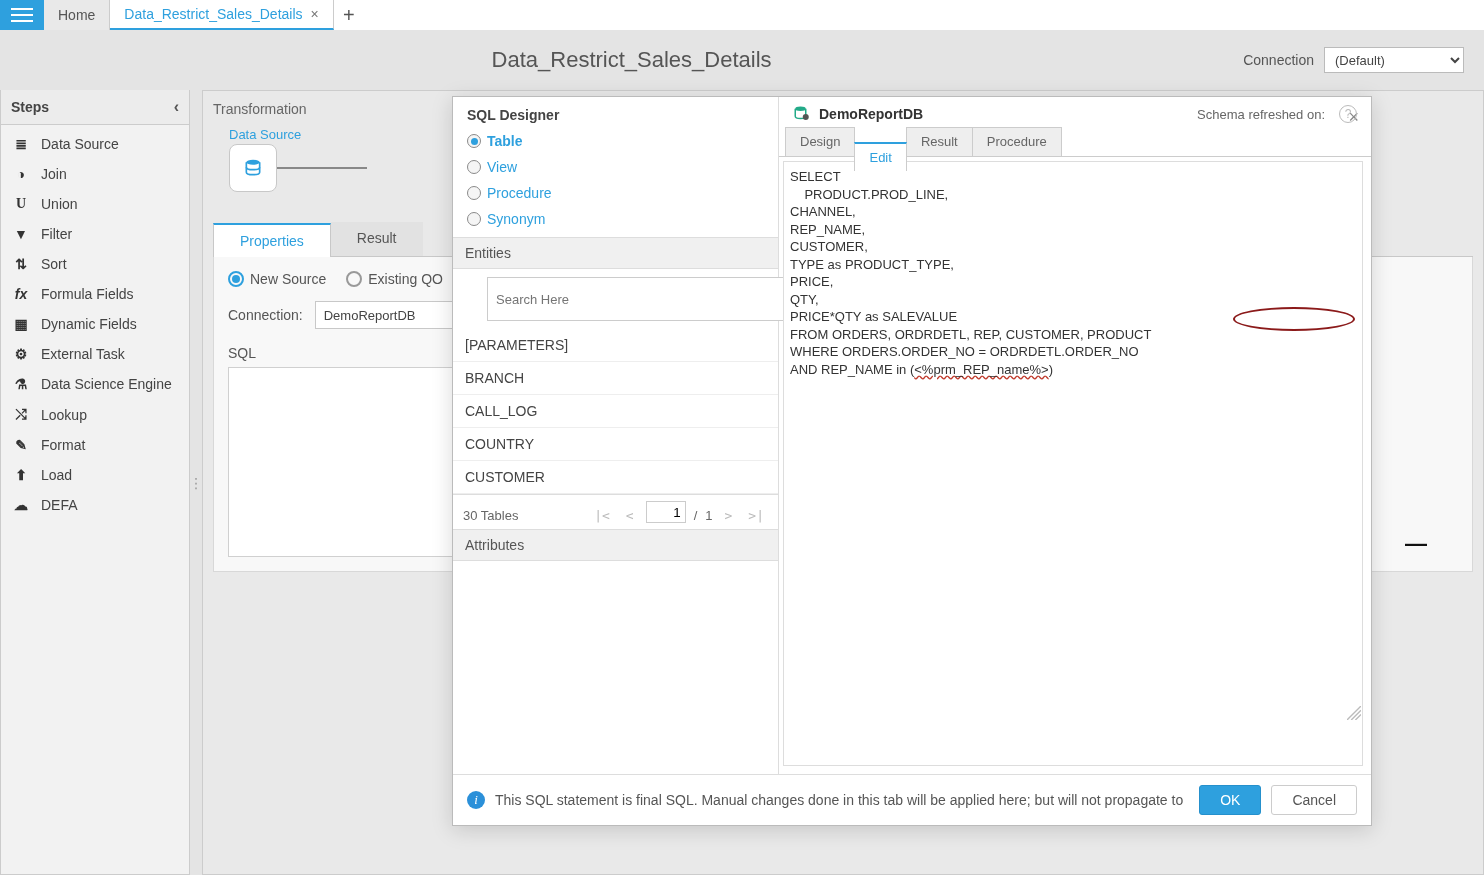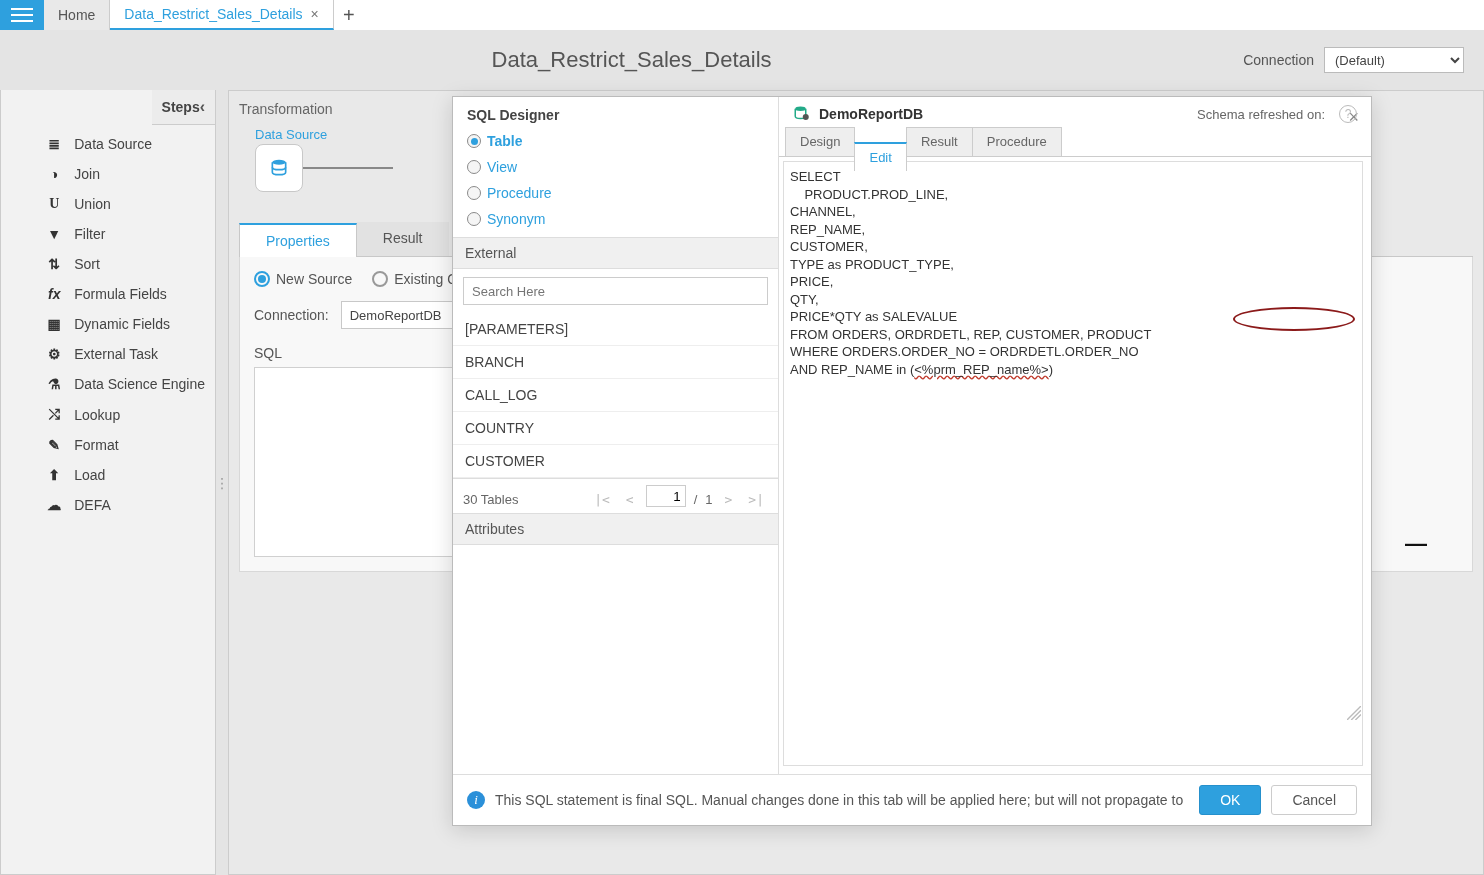--- a/index.html
+++ b/index.html
@@ -15,21 +15,21 @@
 .add-tab { width:30px; display:flex; align-items:center; justify-content:center; font-size:20px; color:#555; cursor:pointer;}
 
 
 .page-header { height: 60px; display:flex; align-items:center; padding: 0 20px;}
 .page-title { flex:1; text-align:center; font-size:22px; color:#555;}
 .conn-label { color:#555; margin-right:10px;}
 .conn-select { height:26px; width:140px; border:1px solid #bbb; background:#fff; padding:0 6px; font-size:13px; color:#444;}
 
 
 .main { display:flex; position:relative; height: calc(100% - 90px);}
-.steps-panel { width: 216px; background:#f2f2f2; border:1px solid #ccc; border-top:none; display:flex; flex-direction:column;align-items:flex-end;}
+.steps-panel { width: 190px; background:#f2f2f2; border:1px solid #ccc; border-top:none; display:flex; flex-direction:column;}
 .steps-header { padding:8px 10px; font-weight:600; color:#444; background:#ececec; border-bottom:1px solid #ccc; display:flex; align-items:center; justify-content:space-between;}
 .steps-list { padding:4px 0;}
 .step-item { display:flex; align-items:center; padding:7px 10px; gap:10px; color:#444; cursor:pointer;}
 .step-item .icn { width:20px; text-align:center; font-weight:bold; color:#333;}
 
 .drag-handle { width:12px; display:flex; align-items:center; justify-content:center; color:#999; cursor:ew-resize; background:#e4e4e4;}
 
 .transform-panel { flex:1; background:#e9e9e9; border:1px solid #ccc; padding:10px; position:relative;}
 .transform-label { color:#666; margin-bottom:8px; display:block;}
 .flow-card-wrap { margin:10px 0 0 16px;}
@@ -57,21 +57,21 @@
 .modal-close { position:absolute; right:12px; top:10px; color:#888; font-size:18px; cursor:pointer;}
 .modal-body { flex:1; display:flex; min-height:0;}
 .designer-pane { width:326px; border-right:1px solid #ddd; display:flex; flex-direction:column;}
 .pane-title { padding:10px 14px 6px; font-weight:600; color:#444;}
 .radio-grid { display:grid; grid-template-columns:1fr; padding:4px 14px 10px; row-gap:10px;}
 .radio-grid label { display:flex; align-items:center; gap:6px; color:#2ea0de; font-size:14px; cursor:pointer;}
 .radiobox { width:14px; height:14px; border:1px solid #8a8a8a; border-radius:50%; display:inline-flex; align-items:center; justify-content:center; background:#f5f5f5;}
 .radiobox.on::after { content:""; width:7px; height:7px; border-radius:50%; background:#2ea0de;}
 .section-head { background:#f0f0f0; border-top:1px solid #ddd; border-bottom:1px solid #ddd; padding:7px 12px; color:#555;}
 .search-wrap { padding:8px 10px;}
-.search-input { width:100%; height:28px; border:1px solid #ccc; padding:0 8px; font-size:13px; color:#555;}
+.search-input { width:100%; height:44px; border:1px solid #ccc; padding:0 8px; font-size:13px; color:#555;margin-left:24px;}
 .entity-list { overflow:auto;}
 .entity-item { padding:8px 12px; border-bottom:1px solid #eee; color:#444; cursor:pointer;}
 .pager { display:flex; align-items:flex-end; padding:6px 10px; gap:8px; border-top:1px solid #ddd; color:#666; font-size:13px;}
 .pager .pgbtn { color:#bbb; padding:0 4px; cursor:pointer; font-family:monospace;}
 .pager .pginput { width:40px; height:22px; border:1px solid #ccc; text-align:right; padding-right:4px;}
 .attr-area { flex:1; }
 
 .editor-pane { flex:1; display:flex; flex-direction:column; min-width:0;}
 .editor-head { display:flex; align-items:center; padding:8px 14px 4px; gap:8px;}
 .db-icon { width:18px; height:18px; display:inline-block;}
@@ -245,21 +245,21 @@
           </label>
         <label>
             <span class="radiobox"></span>
             <span>Procedure</span>
           </label>
         <label>
             <span class="radiobox"></span>
             <span>Synonym</span>
           </label>
       </div>
-      <div class="section-head">External</div>
+      <div class="section-head">Entities</div>
       <div class="search-wrap"><input class="search-input" placeholder="Search Here" style=""></div>
       <div class="entity-list">
         <div class="entity-item">[PARAMETERS]</div>
         <div class="entity-item">BRANCH</div>
         <div class="entity-item">CALL_LOG</div>
         <div class="entity-item">COUNTRY</div>
         <div class="entity-item">CUSTOMER</div>
       </div>
       <div class="pager">
         <span>30 Tables</span>

